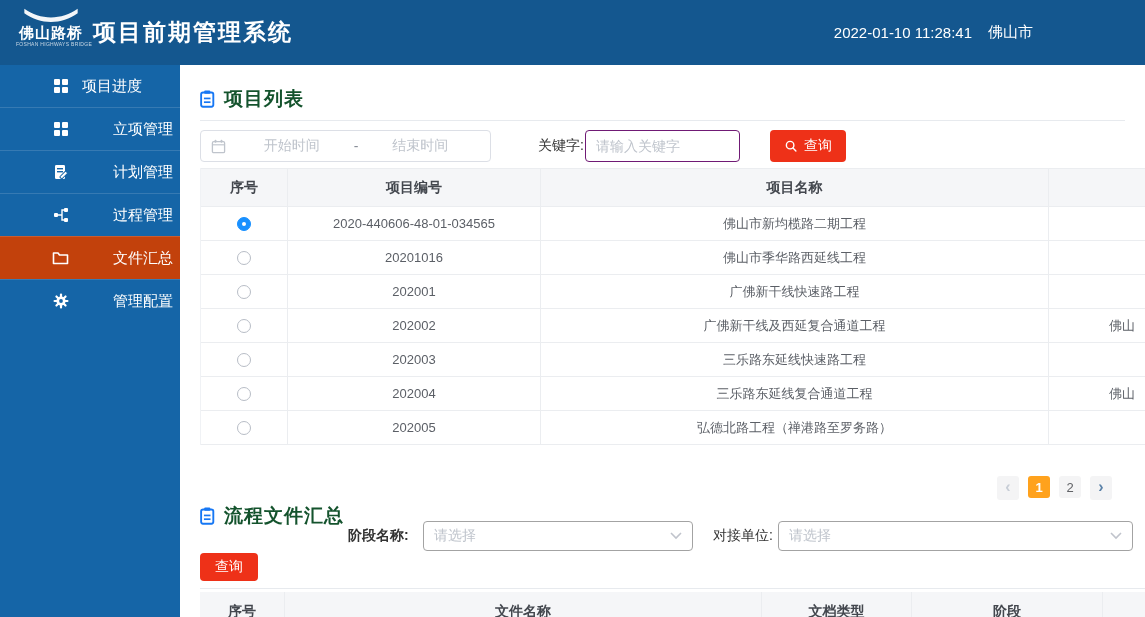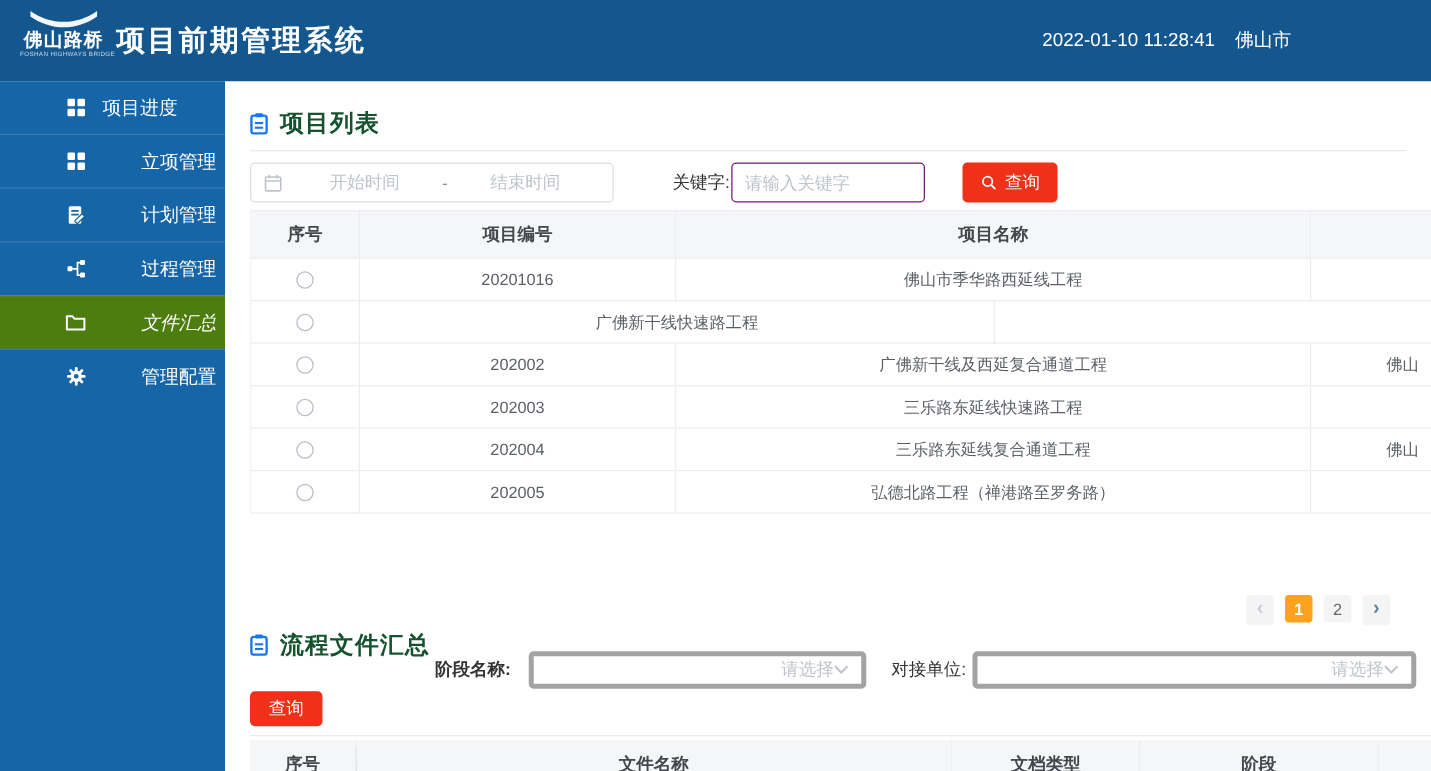--- a/index.html
+++ b/index.html
@@ -16,21 +16,21 @@
   .app-title { position:absolute; left:93px; top:0; height:65px; display:flex; align-items:center;
                color:#fff; font-size:23px; font-weight:bold; letter-spacing:2px; }
   .topbar-right { position:absolute; right:112px; top:0; height:65px; display:flex; align-items:center;
                   gap:16px; color:#fff; font-size:15px; }
 
   
   .sidebar { position:absolute; left:0; top:65px; width:180px; height:552px; background:#1565A7; }
   .side-item { height:42px; display:flex; align-items:center; padding-left:52px; gap:13px;
                color:#fff; font-size:15px; cursor:pointer; }
   .side-item + .side-item { border-top:1px solid rgba(255,255,255,.14);gap:44px; }
-  .side-item.active { background:#4d7c0f;font-style:italic; }
+  .side-item.active { background:#c2410c; }
   .side-icon { width:17px; height:17px; display:flex; align-items:center; justify-content:center; }
 
   
   .section-title { position:absolute; display:flex; align-items:center; gap:9px;
                    color:#14532d; font-size:19px; font-weight:bold; letter-spacing:1px; }
   #title1 { left:200px; top:86px; }
   #title2 { left:200px; top:503px; }
   .hr1 { position:absolute; left:200px; top:120px; width:925px; border-top:1px solid #E7EAEE; }
   .hr2 { position:absolute; left:200px; top:588px; width:945px; border-top:1px solid #E7EAEE; }
 
@@ -73,22 +73,22 @@
               align-items:center; justify-content:center; font-size:13px; color:#606266; cursor:pointer; }
   .page-btn.arrow { font-size:16px; font-weight:bold; padding-bottom:2px; }
   .page-prev { color:#C7CDD6; }
   .page-next { color:#5B82A8; }
   .page-btn.active { background:#FFA21D; color:#fff; font-weight:bold; }
 
   
   .dd-label { position:absolute; font-size:14px; color:#333; height:30px; display:flex; align-items:center; }
   #stage-label { left:348px; top:521px;font-weight:bold; }
   #unit-label  { left:713px; top:521px; }
-  .dropdown { position:absolute; height:30px; box-sizing:border-box; border:4px solid #a3a3a3;
-              border-radius:4px; display:flex; align-items:center; justify-content:flex-end;
+  .dropdown { position:absolute; height:30px; box-sizing:border-box; border:1px solid #a3a3a3;
+              border-radius:4px; display:flex; align-items:center; justify-content:space-between;
               padding:0 10px; color:#BFC4CC; font-size:14px; background:#fff; cursor:pointer; }
   #stage-dd { left:423px; top:521px; width:270px; }
   #unit-dd  { left:778px; top:521px; width:355px; }
 
   .btn-search2 { position:absolute; left:200px; top:553px; width:58px; height:28px; background:#EE3118;
                  color:#fff; border:none; border-radius:4px; font-size:14px; cursor:pointer; font-family:inherit; }
   .btn-batch   { position:absolute; left:267px; top:553px; width:84px; height:28px; background:#2CB38E;
                  color:#000000; border:none; border-radius:4px; font-size:16px; cursor:pointer; font-family:inherit;margin-top:45px; }
 
   
@@ -228,34 +228,43 @@
   </button>
 
   <div class="table1">
     <div class="trow thead">
       <div class="cell c1">序号</div>
       <div class="cell c2">项目编号</div>
       <div class="cell c3">项目名称</div>
       <div class="cell c4"></div>
     </div>
 
+    <div class="trow">
+      <div class="cell c1">
+          <span class="radio selected"></span>
+        </div>
+      <div class="cell c2">2020-440606-48-01-034565</div>
+      <div class="cell c3">佛山市新均榄路二期工程</div>
+      <div class="cell c4"></div>
+    </div>
 
     <div class="trow">
       <div class="cell c1">
           <span class="radio"></span>
         </div>
       <div class="cell c2">20201016</div>
       <div class="cell c3">佛山市季华路西延线工程</div>
       <div class="cell c4"></div>
     </div>
 
     <div class="trow">
       <div class="cell c1">
           <span class="radio"></span>
         </div>
+      <div class="cell c2">202001</div>
       <div class="cell c3">广佛新干线快速路工程</div>
       <div class="cell c4"></div>
     </div>
 
     <div class="trow">
       <div class="cell c1">
           <span class="radio"></span>
         </div>
       <div class="cell c2">202002</div>
       <div class="cell c3">广佛新干线及西延复合通道工程</div>

